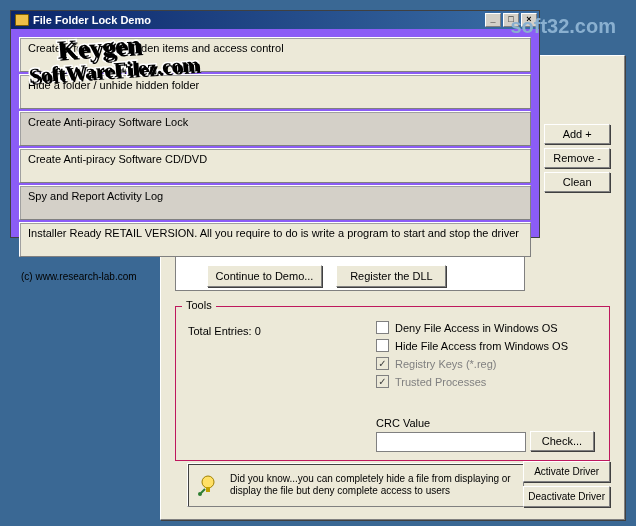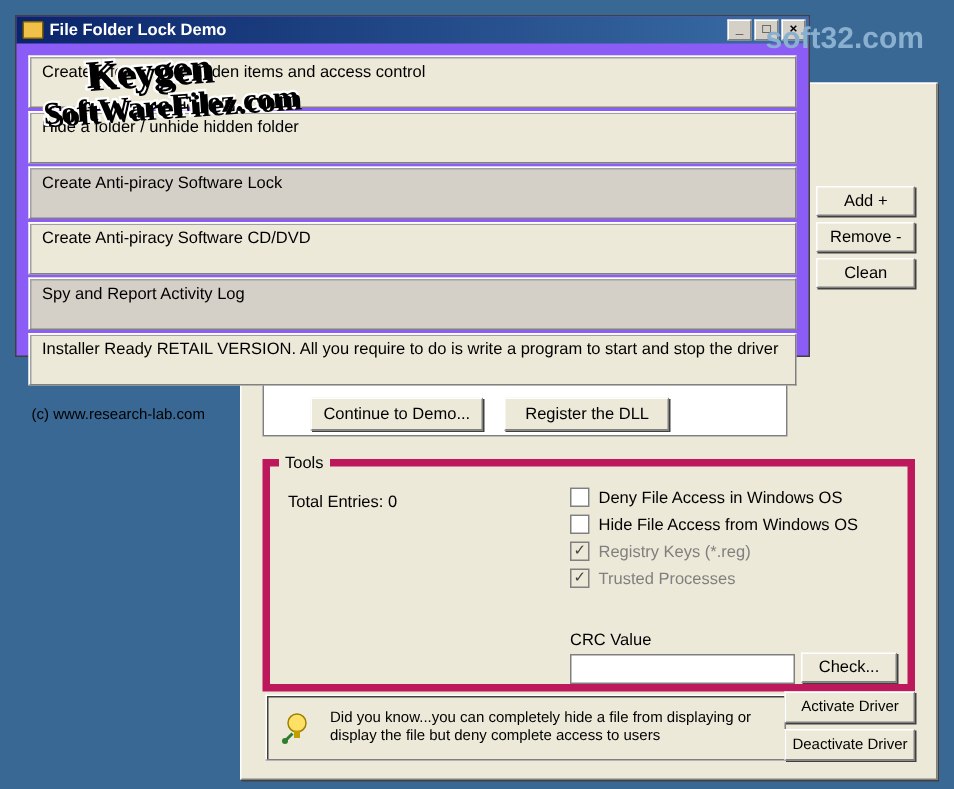--- a/index.html
+++ b/index.html
@@ -63,21 +63,21 @@
   text-align: center;
   min-width: 64px;
   cursor: pointer;
 }
 .tools-group {
   position: absolute;
   top: 250px;
   left: 14px;
   right: 14px;
   height: 155px;
-  border: 5px solid #be185d;
+  border: 1px solid #be185d;
   padding: 10px 10px 6px 10px;
 }
 .tools-legend {
   position: absolute;
   top: -8px;
   left: 6px;
   background: #ece9d8;
   padding: 0 4px;
   font-size: 11px;
 }
@@ -132,21 +132,21 @@
   border: 1px solid #808080;
 }
 .crc-btn {
   position: absolute;
   top: 124px;
   left: 354px;
 }
 .tip-bar {
   position: absolute;
   bottom: 12px;
-  left: 16px;
+  left: 26px;
   right: 100px;
   height: 44px;
   border: 1px solid #808080;
   border-top-color: #fff;
   border-left-color: #fff;
   box-shadow: inset 1px 1px 0 #404040;
   background: #ece9d8;
   display: flex;
   align-items: center;
   padding: 4px 8px;

